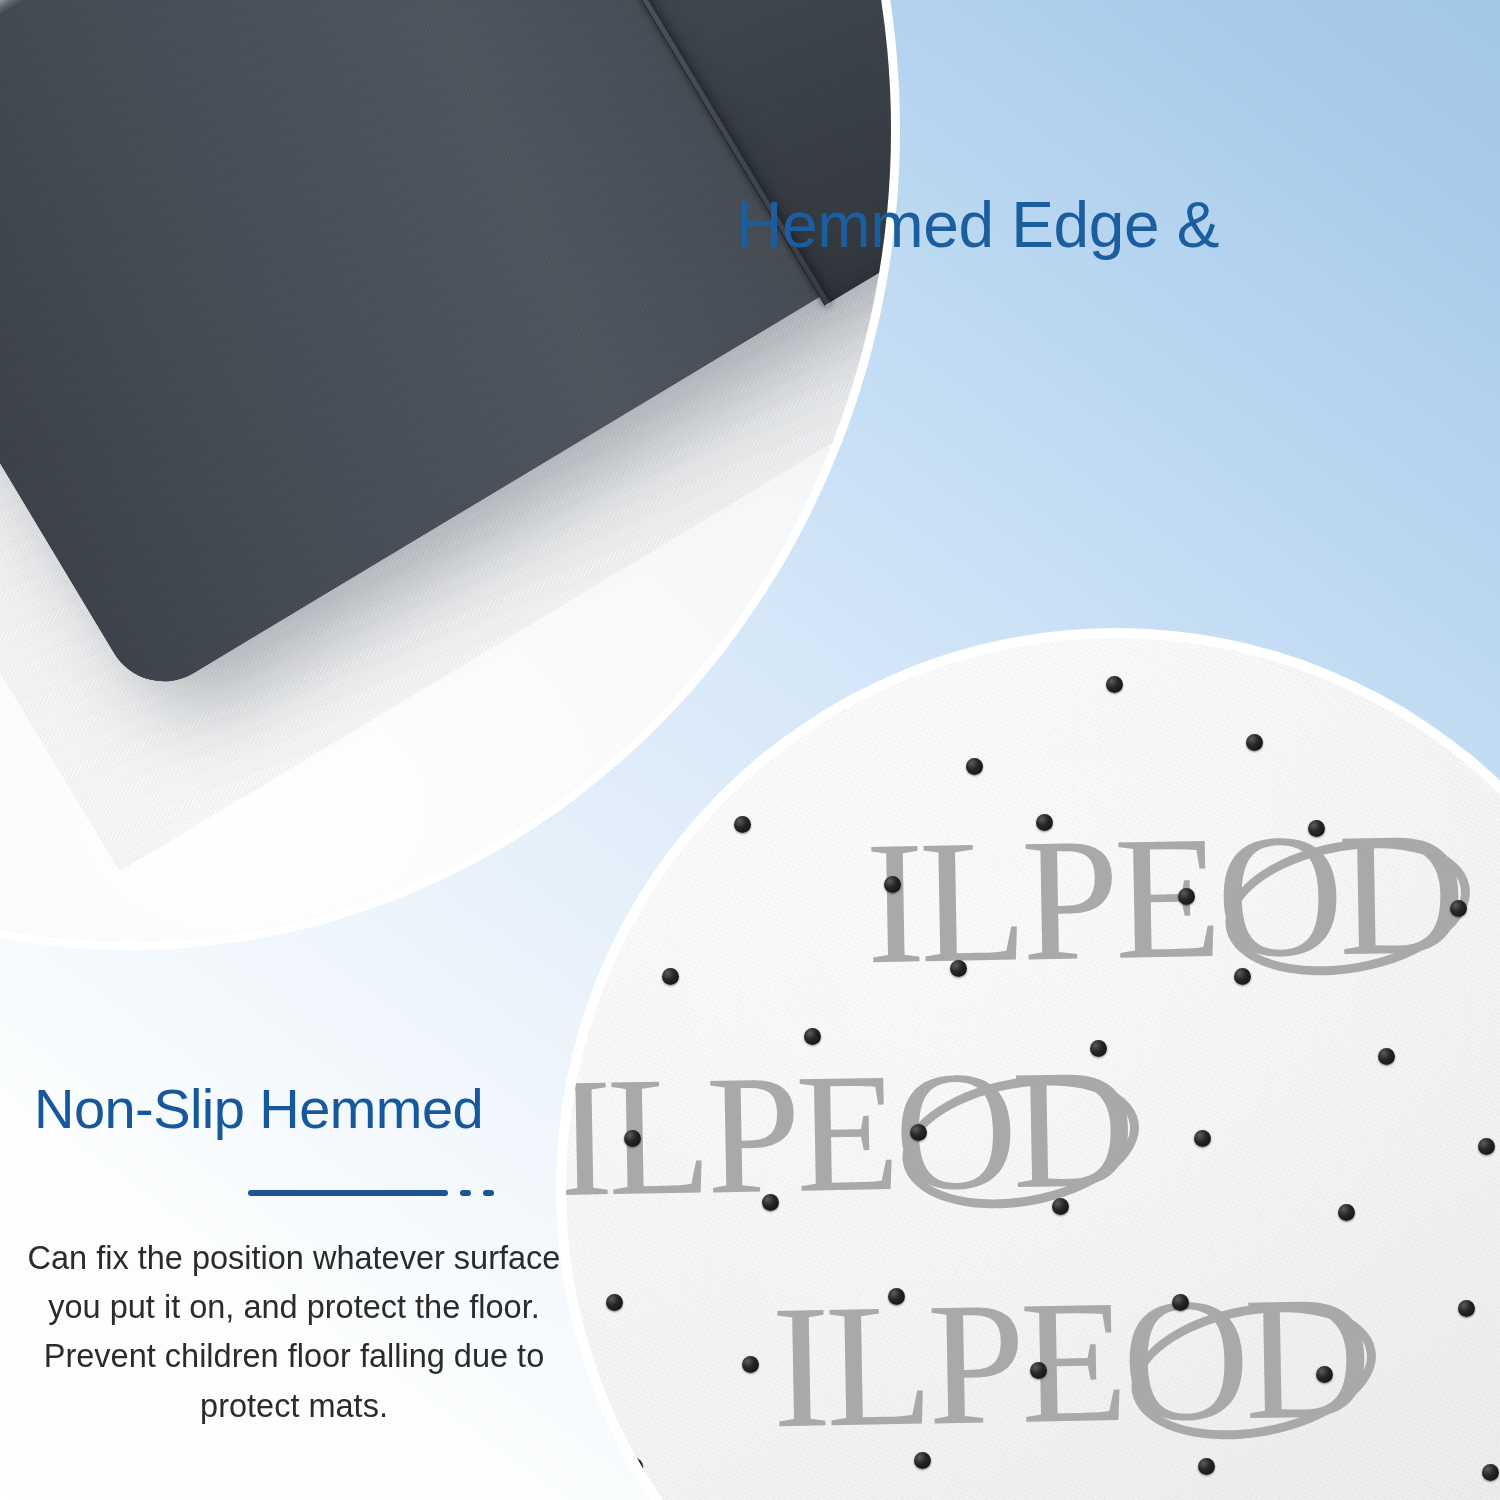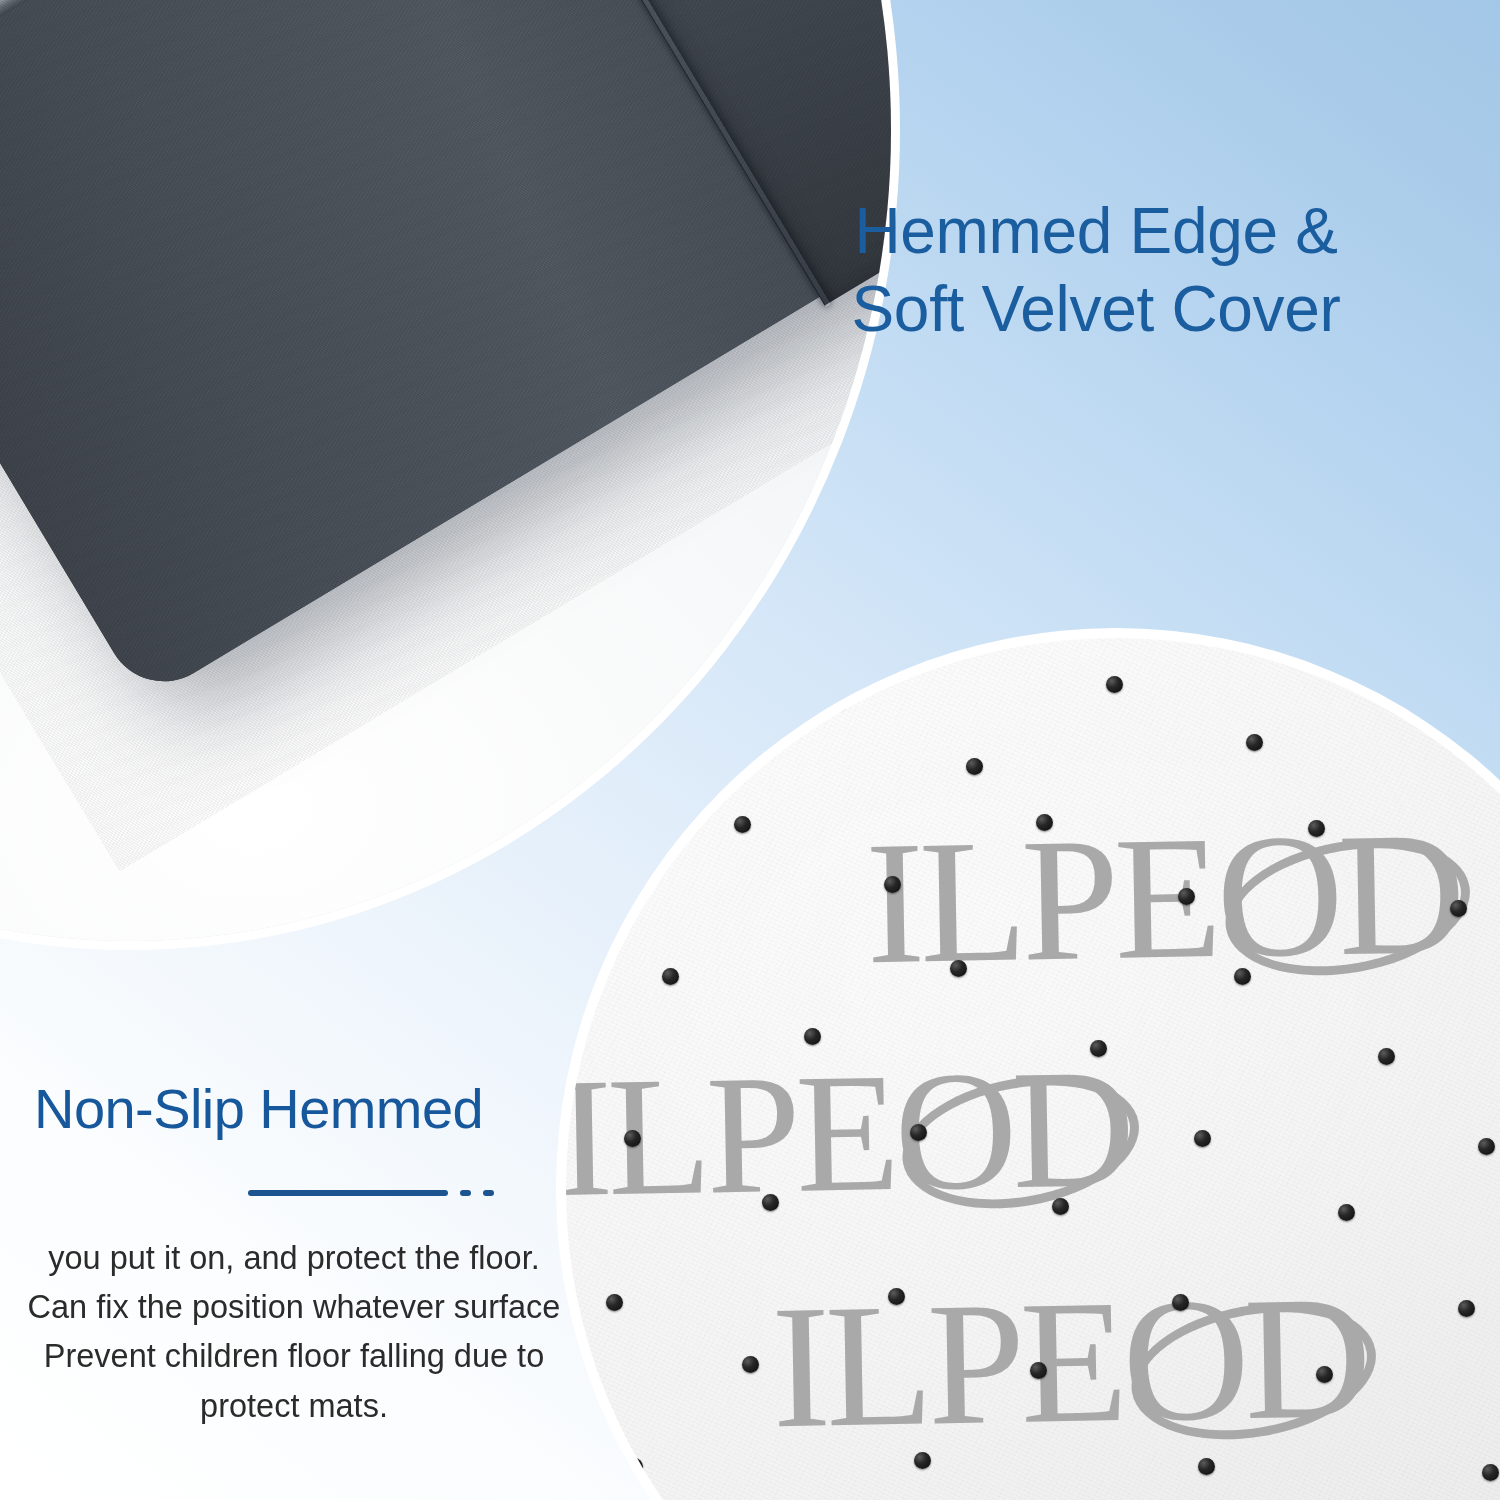--- a/index.html
+++ b/index.html
@@ -202,23 +202,23 @@
     position:absolute;
     width:17px;height:17px;
     border-radius:50%;
     background:radial-gradient(circle at 33% 30%, #5c5c5c 0%, #262626 40%, #0c0c0c 100%);
     box-shadow:0 1px 2px rgba(0,0,0,0.45);
   }
 
   
   .headline{
     position:absolute;
-    right:44px;top:192px;
+    right:44px;top:186px;
     width:720px;
-    text-align:center;
+    text-align:left;
     color:#1b5ea0;
     font-size:64px;
     font-weight:500;
     line-height:1.22;
     letter-spacing:-0.005em;
   }
   .headline .l{display:block;}
 
   .feature{
     position:absolute;
@@ -334,33 +334,32 @@
           <span class="dot" style="left: 60px; top: 820px;"></span>
           <span class="dot" style="left: 348px; top: 814px;"></span>
           <span class="dot" style="left: 632px; top: 820px;"></span>
           <span class="dot" style="left: 916px; top: 826px;"></span>
         </div>
     </div>
   </div>
 
   <div class="headline">
     <span class="l">Hemmed Edge &amp;</span>
-    <span class="l">Soft Velvet Cover</span>
   </div>
 
   <div class="feature">
     <div class="title">Non-Slip Hemmed</div>
 
     <div class="divider">
       <span class="bar"></span>
       <span class="dash"></span>
       <span class="dash"></span>
     </div>
 
     <div class="body">
+      <div>Can fix the position whatever surface</div>
       <div>you put it on, and protect the floor.</div>
-      <div>Can fix the position whatever surface</div>
       <div>Prevent children floor falling due to</div>
       <div>protect mats.</div>
     </div>
   </div>
 
 </div>
 
 </body></html>

